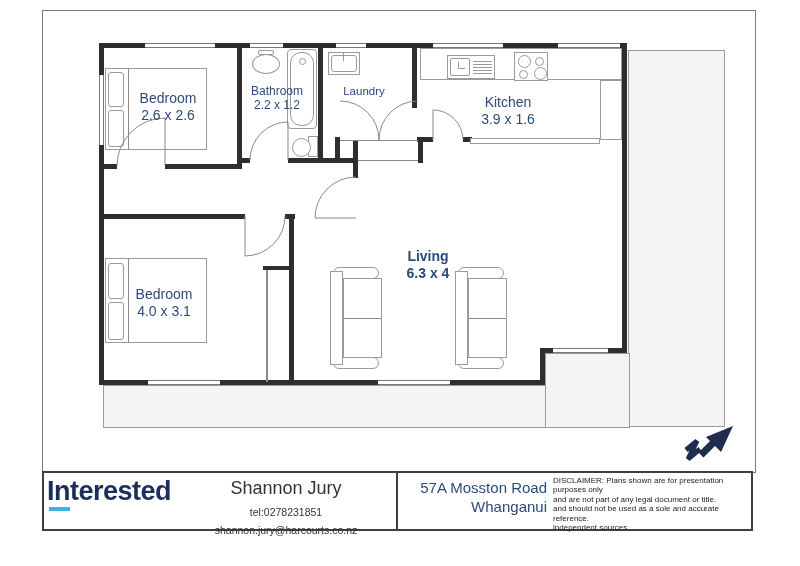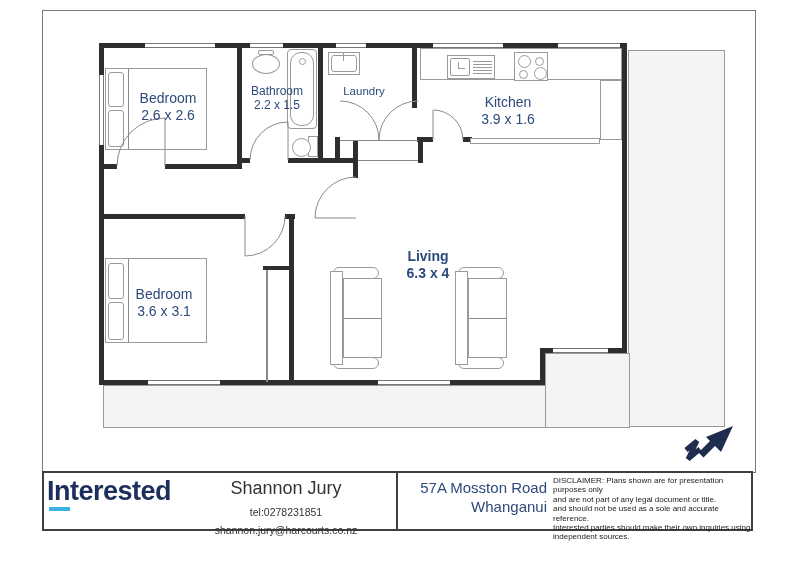--- a/index.html
+++ b/index.html
@@ -160,36 +160,36 @@
       <path d="M686,450 L697,441 L688,459 L700,449" fill="none" stroke="#1e2c4e" stroke-width="5"></path>
     </g>
   </svg>
 
   <div class="abs rlabel f14" style="left:168px;top:90px;">
     <div>Bedroom</div>
     <div>2.6 x 2.6</div>
   </div>
   <div class="abs rlabel f12" style="left:277px;top:84px;">
     <div>Bathroom</div>
-    <div>2.2 x 1.5</div>
+    <div>2.2 x 1.2</div>
   </div>
   <div class="abs rlabel f11" style="left:364px;top:85px;">
     <div>Laundry</div>
   </div>
   <div class="abs rlabel f14" style="left:508px;top:94px;">
     <div>Kitchen</div>
     <div>3.9 x 1.6</div>
   </div>
   <div class="abs rlabel f14" style="left:428px;top:248px;font-weight:bold;">
     <div>Living</div>
     <div>6.3 x 4</div>
   </div>
   <div class="abs rlabel f14" style="left:164px;top:286px;">
     <div>Bedroom</div>
-    <div>3.6 x 3.1</div>
+    <div>4.0 x 3.1</div>
   </div>
 
   <div class="abs footer-box"></div>
   <div class="abs footer-divider"></div>
 
   <div class="abs brand">Interested</div>
   <div class="abs brand-bar"></div>
 
   <div class="abs agent">
     <div class="nm">Shannon Jury</div>
@@ -199,17 +199,16 @@
 
   <div class="abs addr">
     <div class="a1">57A Mosston Road</div>
     <div class="a2">Whanganui</div>
   </div>
 
   <div class="abs disc">
     <div>DISCLAIMER:  Plans shown are for presentation purposes only</div>
     <div>and are not part of any legal document or title.</div>
     <div>and should not be used as a sole and accurate reference.</div>
-    <div>Interested parties should make their own inquiries using</div>
     <div>independent sources.</div>
   </div>
 
 </div>
 
 </body></html>

